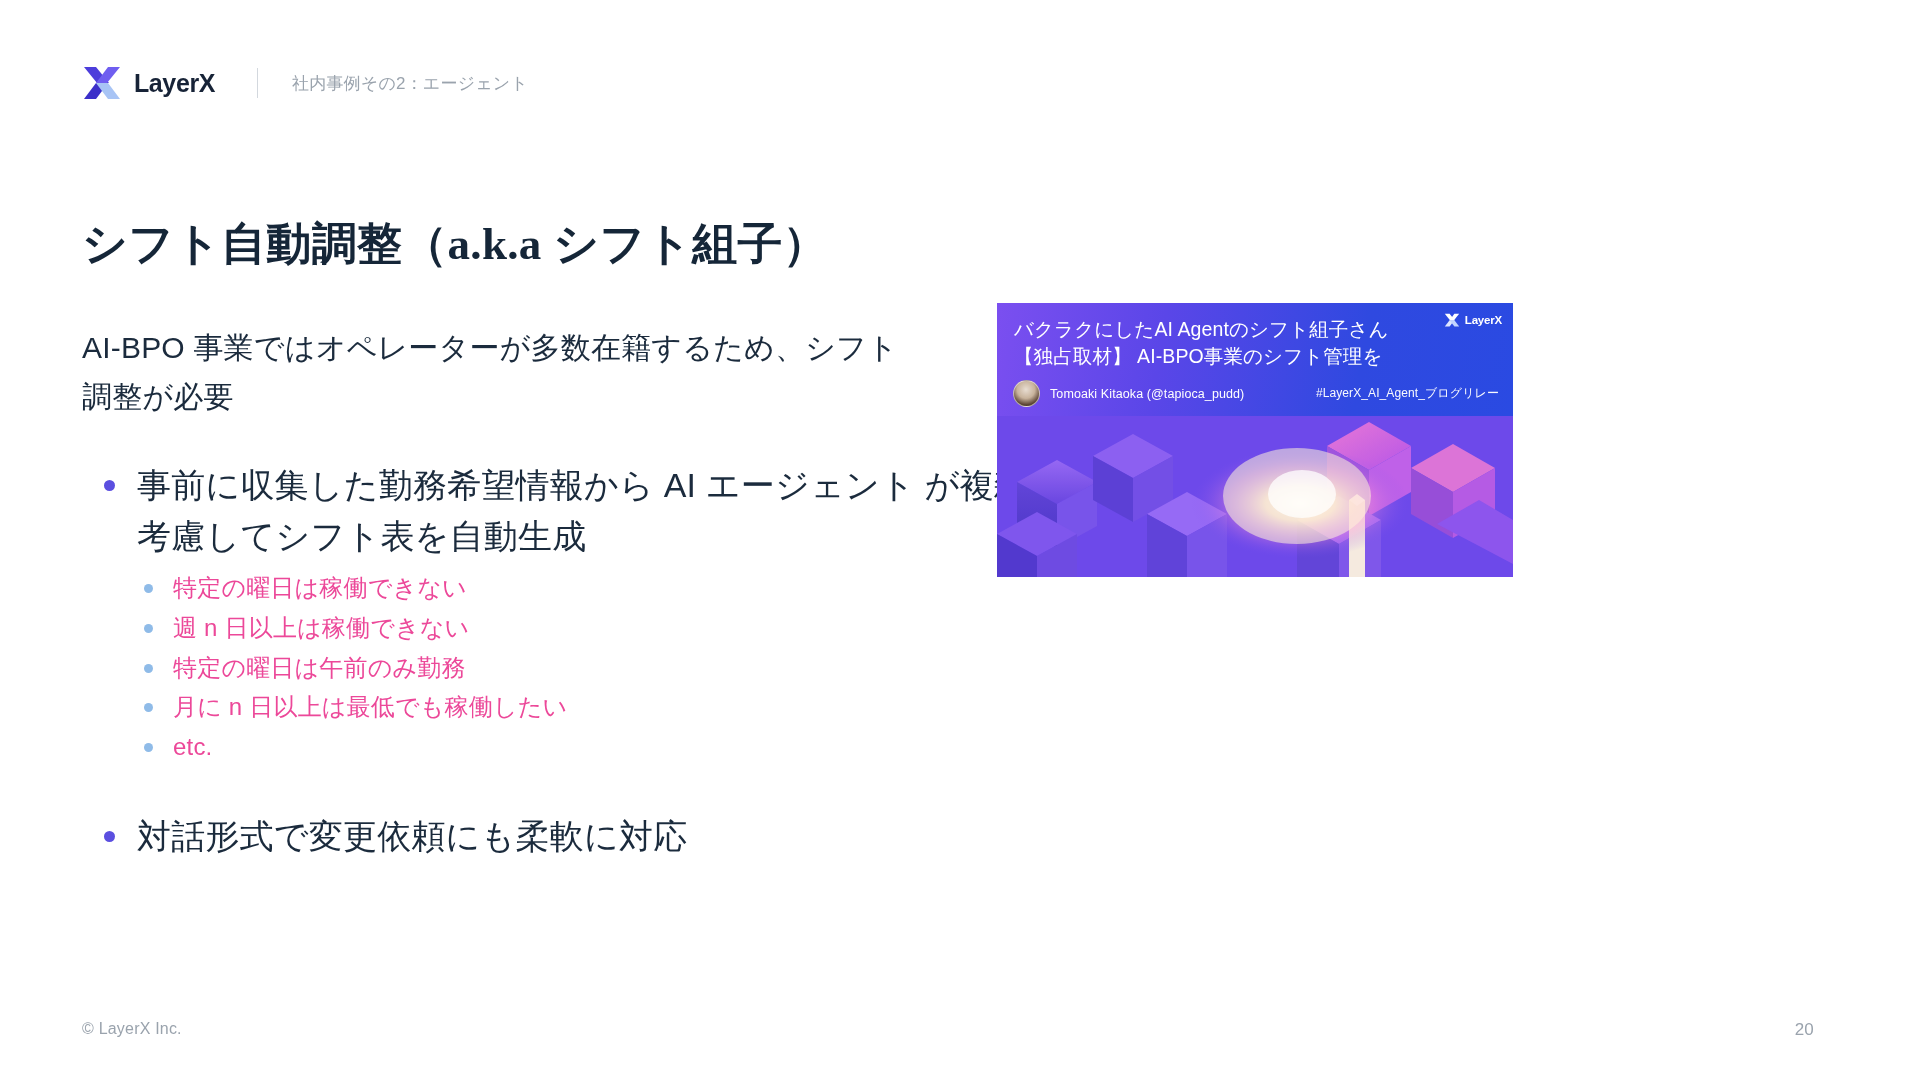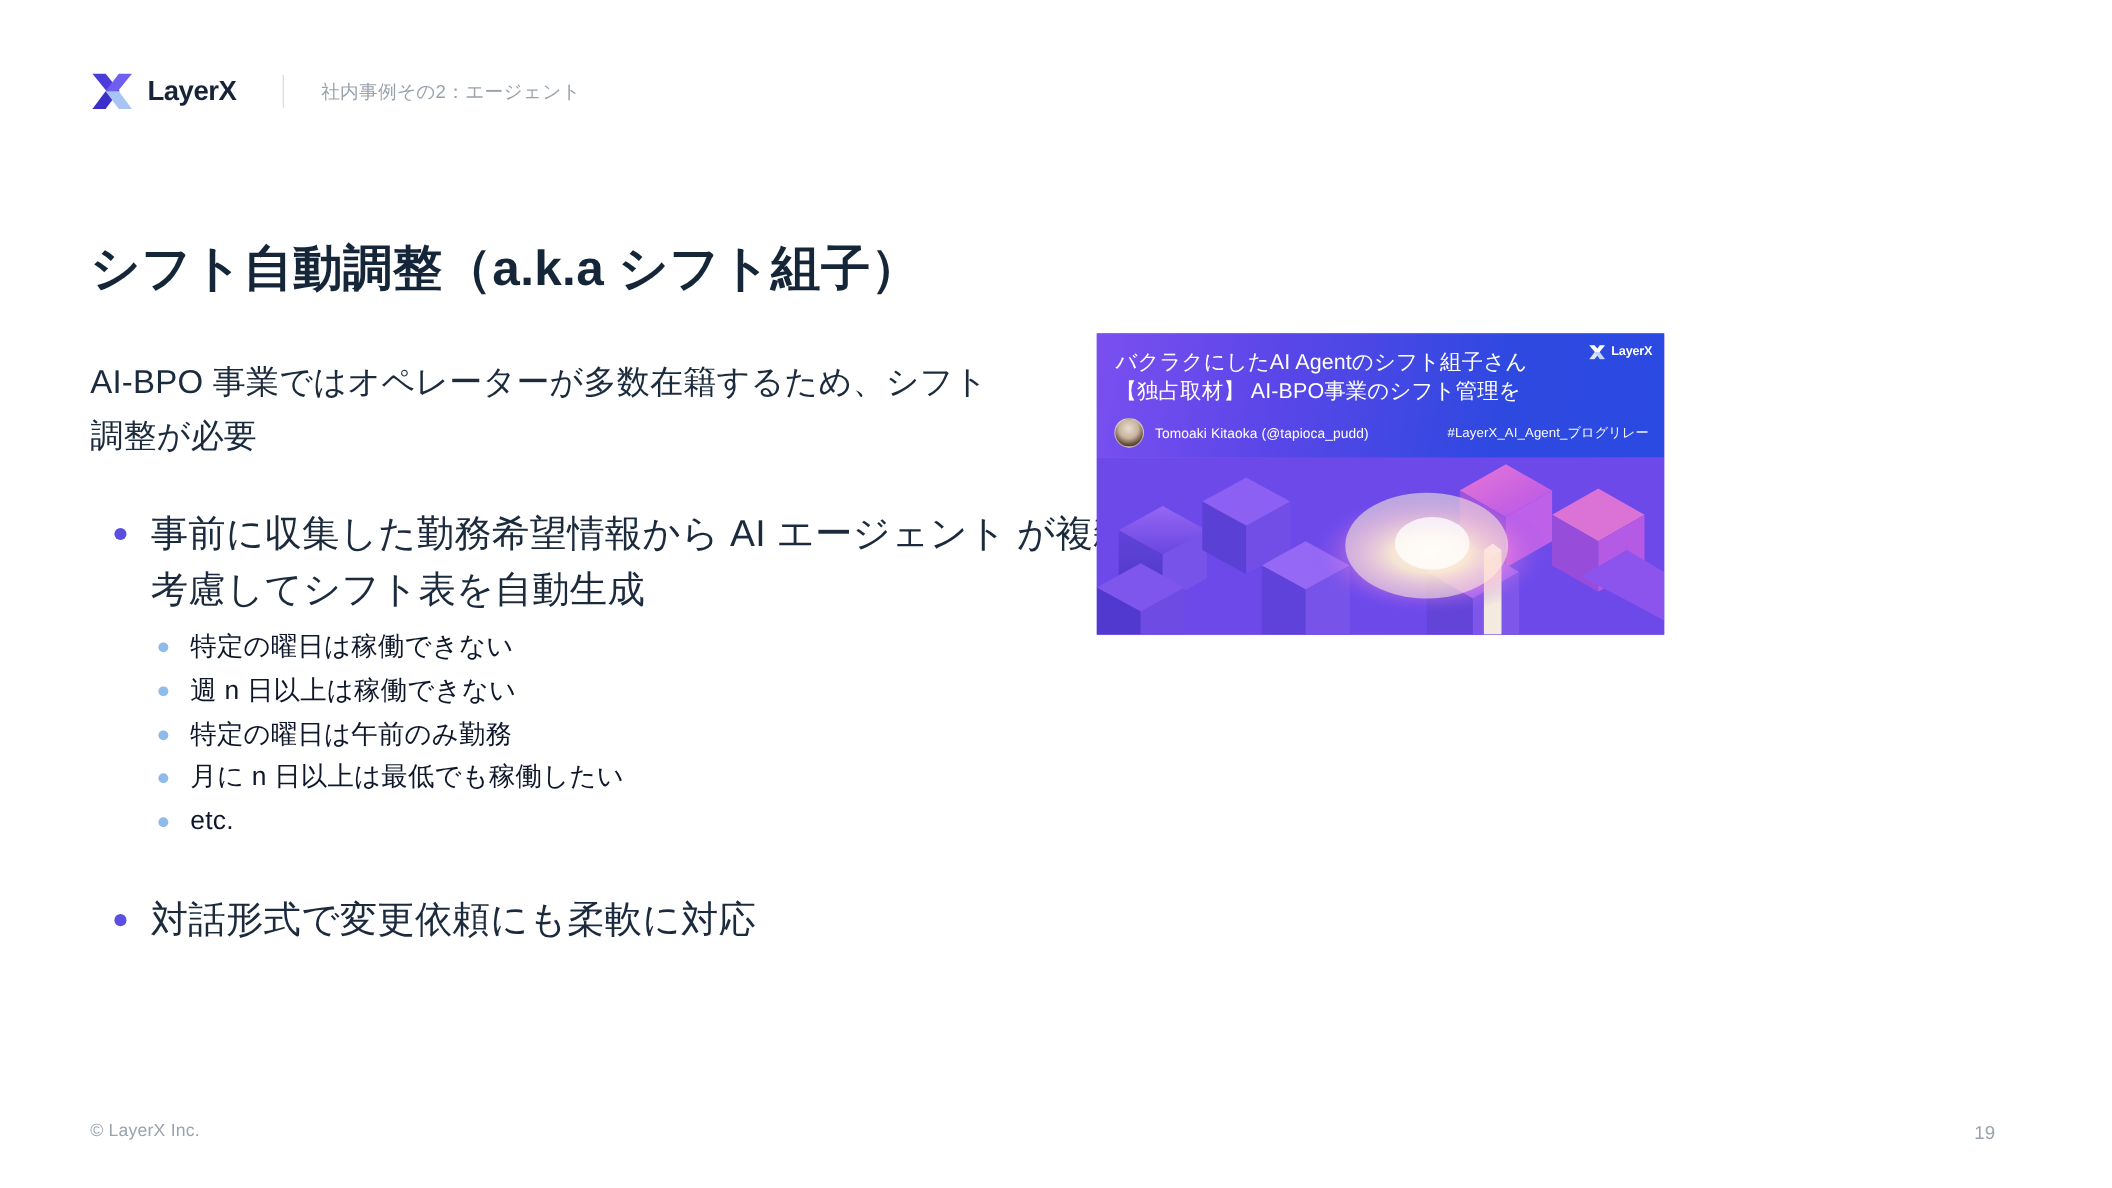--- a/index.html
+++ b/index.html
@@ -14,39 +14,39 @@
   
   .header{position:absolute;left:82px;top:62px;display:flex;align-items:center;height:42px;}
   .logo-wrap{display:flex;align-items:center;gap:12px;}
   .logo-mark{width:40px;height:36px;display:block;}
   .logo-text{font-size:25px;font-weight:bold;letter-spacing:-0.4px;color:#172337;line-height:1;}
   .hdr-divider{width:1px;height:30px;background:#d3d8de;margin:0 34px 0 42px;}
   .hdr-label{font-size:17px;color:#9aa3ad;letter-spacing:0.2px;line-height:1;}
 
   
   .title{position:absolute;left:82px;top:186px;font-size:45px;font-weight:bold;
-         letter-spacing:0.3px;color:#152638;line-height:1.25;white-space:nowrap;}
+         letter-spacing:0.3px;color:#152638;line-height:1.25;white-space:nowrap;font-family:Liberation Serif, serif;}
 
   
   .lead{position:absolute;left:82px;top:324px;width:1000px;font-size:30px;
         line-height:1.62;color:#1b2b3d;letter-spacing:0.2px;}
   .lead-line{display:block;}
 
   
   .content{position:absolute;left:82px;top:460px;width:1090px;}
   .l1{display:flex;align-items:flex-start;margin-bottom:4px;}
   .l1 .dot{flex:0 0 auto;width:11px;height:11px;border-radius:50%;background:#5b4fe0;
            margin:20px 22px 0 22px;}
   .l1 .txt{font-size:34px;line-height:1.5;color:#1b2b3d;letter-spacing:0.2px;}
 
   .sublist{margin:6px 0 0 0;padding:0;}
   .l2{display:flex;align-items:flex-start;}
   .l2 .dot{flex:0 0 auto;width:9px;height:9px;border-radius:50%;background:#8fbbe8;
            margin:16px 20px 0 62px;}
-  .l2 .txt{font-size:24px;line-height:1.66;color:#0f172a;letter-spacing:0.2px;}
+  .l2 .txt{font-size:24px;line-height:1.66;color:#ec4899;letter-spacing:0.2px;}
 
   .gap{height:44px;}
 
   
   .card{position:absolute;left:997px;top:303px;width:516px;height:274px;overflow:hidden;
         background:#6a50e8;}
   .card-head{position:relative;height:113px;
              background:linear-gradient(100deg,#7b4ff0 0%,#5a46e8 32%,#2f49e0 70%,#2a4ae2 100%);}
   .card-title{position:absolute;left:17px;top:13px;width:470px;color:#ffffff;font-size:19.5px;
               line-height:1.38;letter-spacing:0.1px;}
@@ -213,15 +213,15 @@
         <rect x="352" y="84" width="16" height="77" fill="#fff6dd" opacity=".92"></rect>
         <polygon points="352,84 360,78 368,84 360,90" fill="#ffffff" opacity=".95"></polygon>
         <ellipse cx="286" cy="84" rx="170" ry="86" fill="url(#glow)"></ellipse>
         <ellipse cx="300" cy="80" rx="74" ry="48" fill="#fff3d8" opacity=".55"></ellipse>
         <ellipse cx="305" cy="78" rx="34" ry="24" fill="#ffffff" opacity=".75"></ellipse>
       </svg>
     </div>
   </div>
 
   <div class="foot-left">© LayerX Inc.</div>
-  <div class="foot-right">19</div>
+  <div class="foot-right">20</div>
 
 </div>
 
 </body></html>

